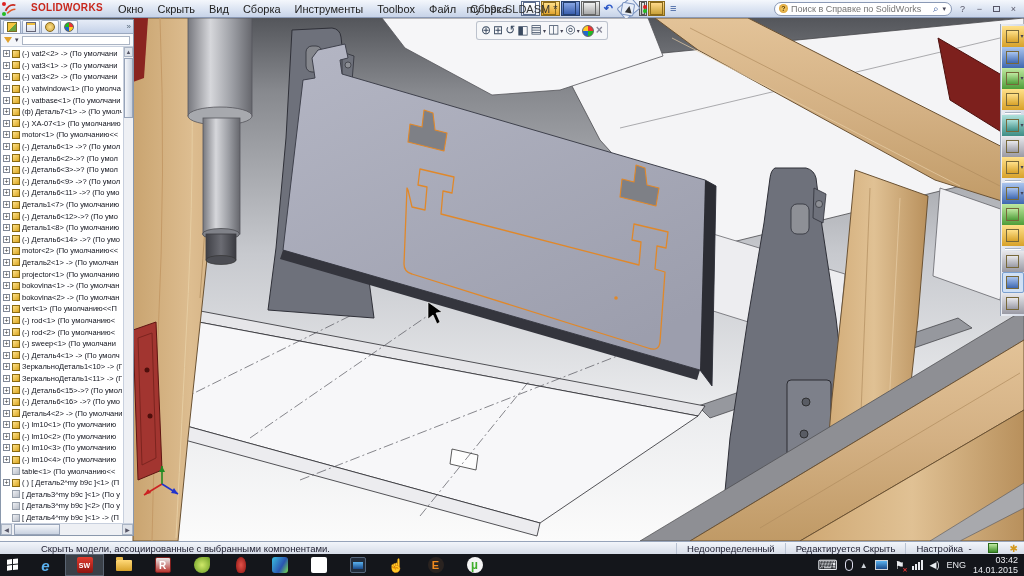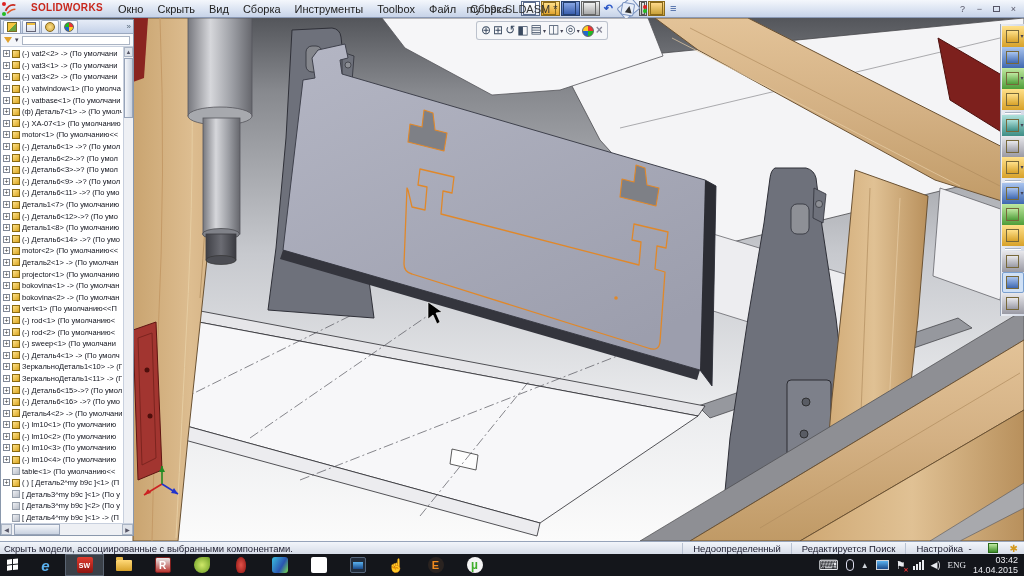--- a/index.html
+++ b/index.html
@@ -94,21 +94,21 @@
   #vscroll .sthumb { height:60px; margin-top:1px; background:linear-gradient(90deg,#f4f6fa,#c9d2e0); border:1px solid #98a4b8; }
   #hscroll { height:12px; background:#eef0f4; border-top:1px solid #c8d0de; display:flex; align-items:stretch; }
   #hscroll .sarr { width:11px; background:#dfe3ea; border:1px solid #aab4c4; font-size:6px; text-align:center; line-height:10px; color:#556; }
   #hscroll .htrack { flex:1; position:relative; }
   #hscroll .hthumb { position:absolute; left:2px; top:0; bottom:0; width:46px; background:linear-gradient(#f4f6fa,#c9d2e0); border:1px solid #98a4b8; }
 
   
   #statusbar { position:absolute; left:0; top:541px; width:1024px; height:13px;
     background:linear-gradient(#f2f5fa,#d7dde8); border-top:1px solid #97a4ba;
     display:flex; align-items:center; font-size:9.5px; color:#223; }
-  #statusbar .smsg { padding-left:4px; flex:1; }
+  #statusbar .smsg { padding-left:4px; flex:1;margin-left:37px; }
   #statusbar .sseg { padding:0 10px; border-left:1px solid #b8c2d2; }
   #statusbar .green-ico { width:10px; height:10px; background:linear-gradient(#bfe8a0,#3f8e2a); border:1px solid #2a6a1a; margin:0 6px; }
   #statusbar .gold-ico { color:#d59a1e; font-size:10px; padding:0 6px; }
 
   
   #taskbar { position:absolute; left:0; top:554px; width:1024px; height:22px; background:#14161b; display:flex; align-items:center; }
   #start { width:26px; height:22px; display:flex; align-items:center; justify-content:center; }
   #start .wlogo { width:12px; height:12px; display:grid; grid-template-columns:5px 5px; grid-template-rows:5px 5px; gap:1px; transform:skewY(-6deg); }
   #start .wlogo span { background:#fff; }
   #tbapps { display:flex; height:22px; }
@@ -133,21 +133,21 @@
   #tray .kbd { font-size:14px; }
   .mouse-ico { width:8px; height:12px; border:1px solid #dde; border-radius:4px; }
   .chev { font-size:8px; color:#cfd4da; }
   .disp-ico { width:13px; height:10px; border:1px solid #cfd4da; background:linear-gradient(#5ab2f0,#1a4a8a); }
   .flag-ico { color:#e8eaee; position:relative; }
   .flag-ico::after { content:"✕"; position:absolute; right:-3px; bottom:-1px; font-size:6px; color:#e33; font-weight:bold; }
   .bars { display:flex; align-items:flex-end; gap:1px; height:10px; }
   .bars span { width:2px; background:#e8eaee; }
   .bars span:nth-child(1){height:4px}.bars span:nth-child(2){height:6px}.bars span:nth-child(3){height:8px}.bars span:nth-child(4){height:10px}
   .vol { font-size:9px; }
-  #tray .lang { font-size:9px;font-family:Liberation Serif, serif; }
+  #tray .lang { font-size:9px; }
   #clock { text-align:right; font-size:9px; line-height:10px; }
 </style>
 </head>
 <body>
 
 <div id="menubar">
   <div id="brand">
     <svg viewBox="0 0 16 16">
       <path d="M2 11 Q6 2 14 4" stroke="#c8271c" stroke-width="2.2" fill="none"></path>
       <path d="M4 14 Q9 9 14 9" stroke="#e25a2a" stroke-width="1.8" fill="none"></path>
@@ -204,20 +204,26 @@
       <span class="tbtn i-fprop">
         <span class="tico i-fprop"></span>
       </span>
 
       <span class="tbtn i-opts">
         <span class="tico i-opts">≡</span>
       </span>
     </div>
   <div id="win-title">my b9c.SLDASM *</div>
   <div id="menubar-right">
+    <div id="searchbox">
+      <span class="qmark">?</span>
+      <input placeholder="Поиск в Справке по SolidWorks" style="">
+      <span class="mag">⌕</span>
+      <span class="darr">▾</span>
+    </div>
     <span class="winbtn">?</span>
     <span class="winbtn">−</span>
     <span class="winbtn"><span class="restore-glyph"></span></span>
     <span class="winbtn">×</span>
   </div>
 </div>
 
 <div id="viewport">
   <svg id="scene" width="1024" height="523" viewBox="0 0 1024 523">
     <defs>
@@ -717,21 +723,21 @@
     <div class="htrack">
         <div class="hthumb"></div>
       </div>
     <div class="sarr">▶</div>
   </div>
 </div>
 
 <div id="statusbar">
   <span class="smsg">Скрыть модели, ассоциированные с выбранными компонентами.</span>
   <span class="sseg">Недоопределенный</span>
-  <span class="sseg">Редактируется Поиск</span>
+  <span class="sseg">Редактируется Скрыть</span>
   <span class="sseg"><span>Настройка</span>&nbsp;&nbsp;<span>-</span></span>
   <span class="green-ico"></span>
   <span class="gold-ico">✱</span>
 </div>
 
 <div id="taskbar">
   <div id="start">
     <span class="wlogo">
         <span></span>
         <span></span>
@@ -798,16 +804,16 @@
     <span class="bars">
         <span></span>
         <span></span>
         <span></span>
         <span></span>
       </span>
     <span class="vol">◀)</span>
     <span class="lang">ENG</span>
     <span id="clock">
       <span>03:42</span><br>
-      <span>14.04.2015</span>
+      <span>14.01.2015</span>
     </span>
   </div>
 </div>
 
 </body></html>

